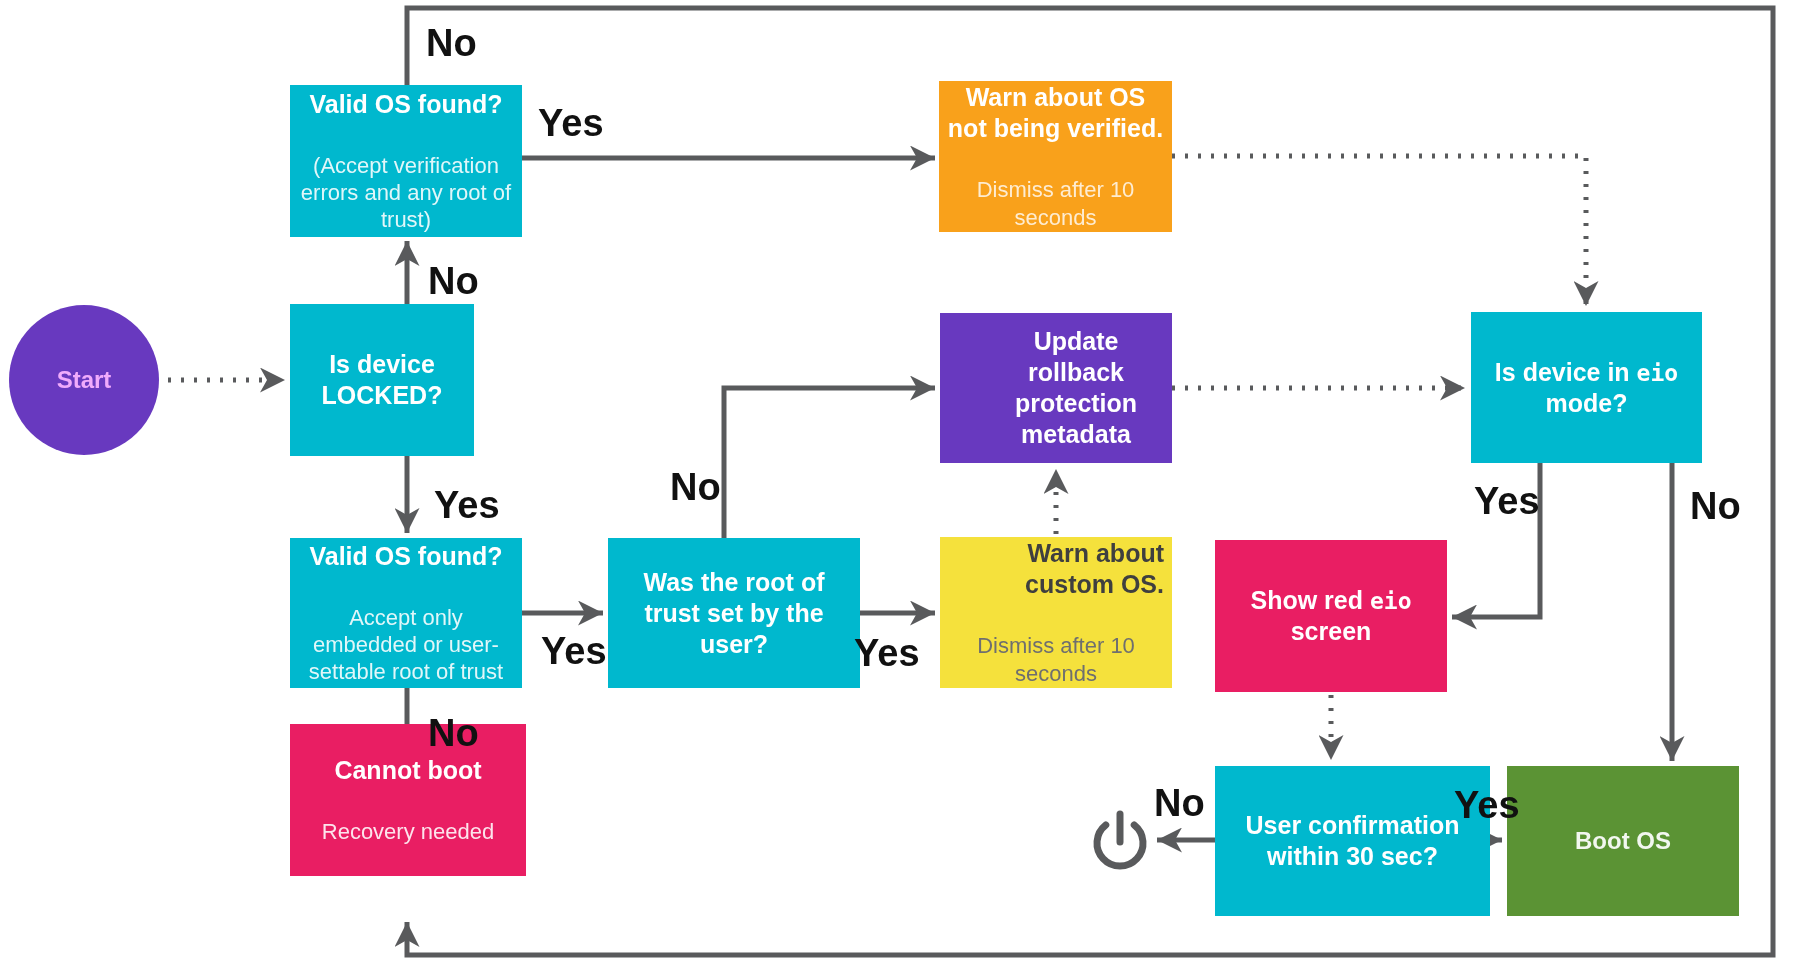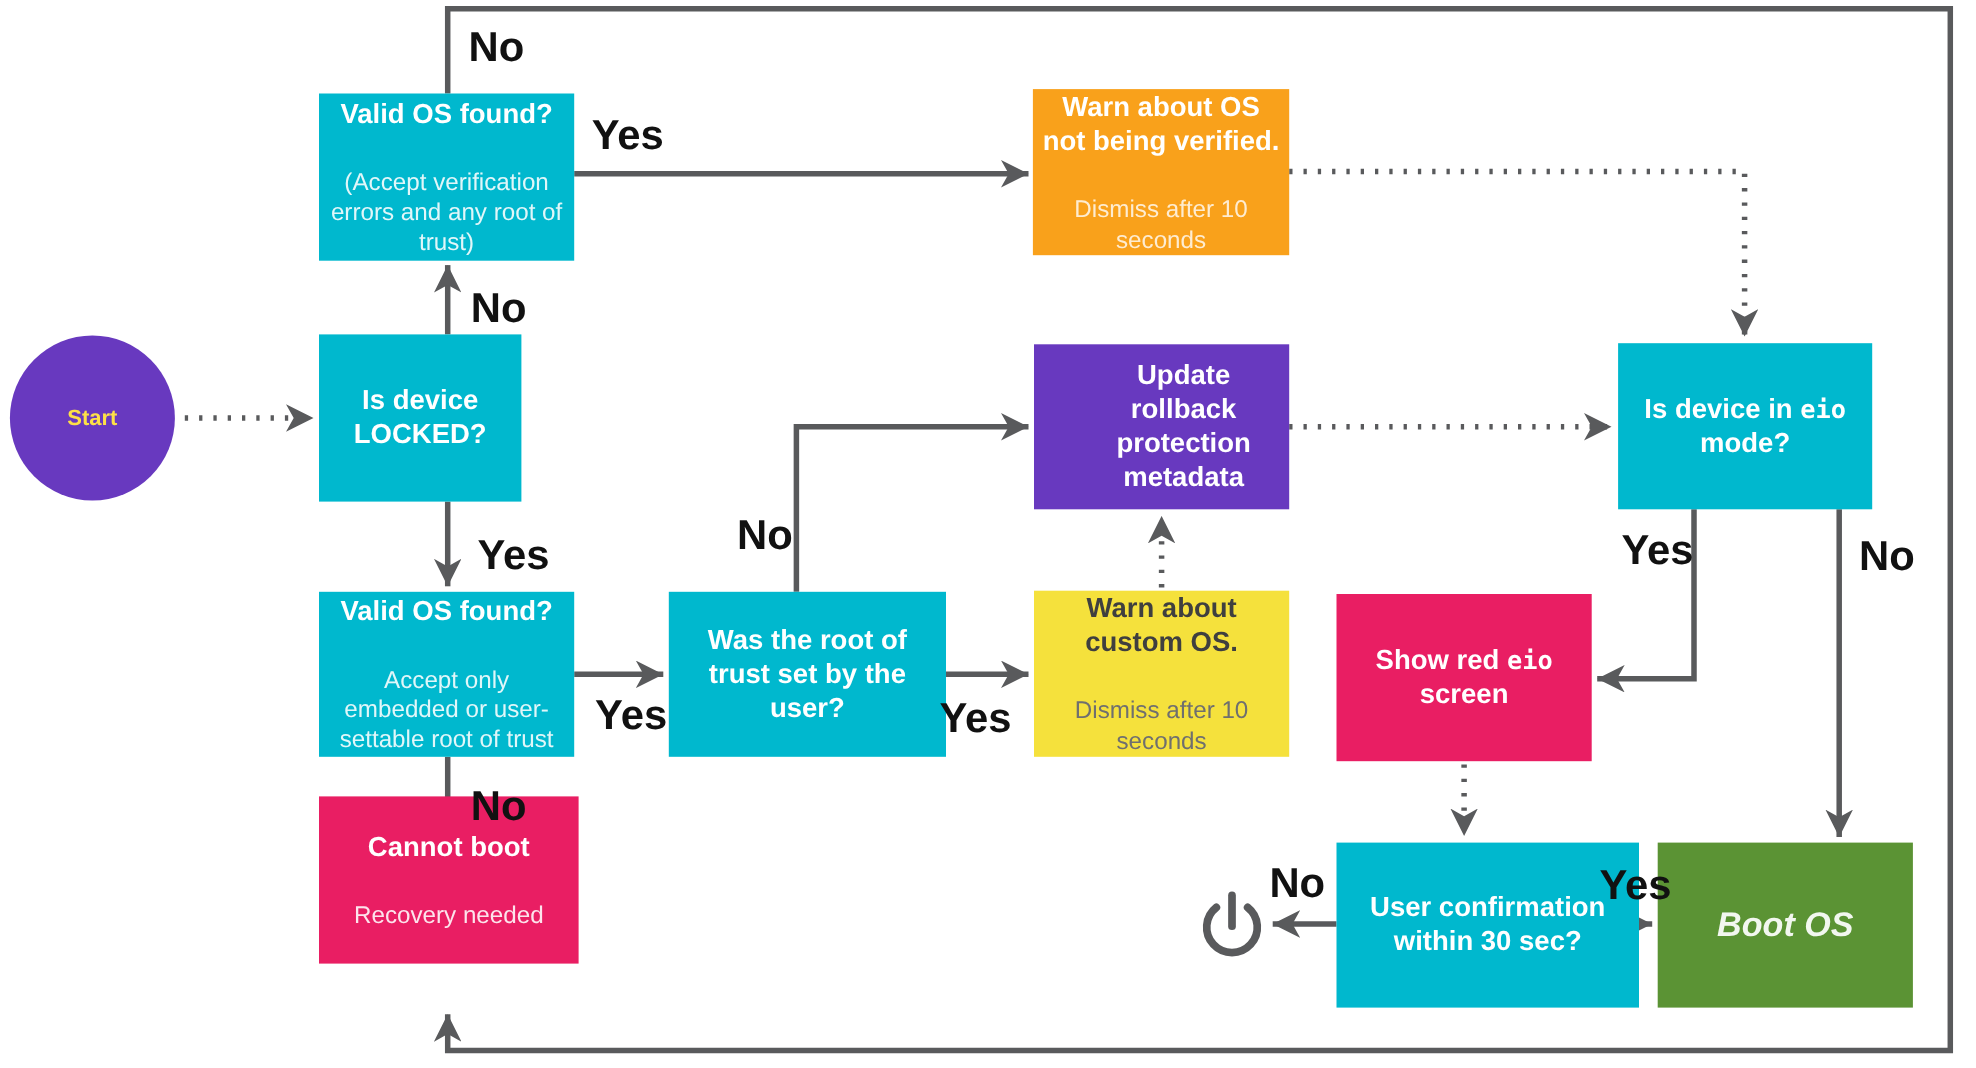--- a/index.html
+++ b/index.html
@@ -17,31 +17,31 @@
     display:flex; flex-direction:column; align-items:center; justify-content:center;
     text-align:center; padding:5px 8px;
   }
   .node .t{font-weight:700; font-size:25px; line-height:1.24; color:#ffffff;}
   .node .s{font-weight:400; font-size:22px; line-height:1.24; color:rgba(255,255,255,.88);margin-top:32px;}
   .cyan{background:var(--cyan);}
   .orange{background:var(--orange);}
   .orange .s{color:rgba(255,255,255,.8);}
   .purple{background:var(--purple);padding-left:48px;}
   .yellow{background:var(--yellow);}
-  .yellow .t{color:#3f3f3f;}
+  .yellow .t{color:#3f3f3f;text-align:right;}
   .yellow .s{color:#6f6f6f;}
   .pink{background:var(--pink);}
   .green{background:var(--green);}
-  .green .t{color:rgba(255,255,255,.92); font-size:31px;font-style:italic;}
+  .green .t{color:rgba(255,255,255,.92); font-size:24px;}
   .narrow{padding:5px 26px;}
   .mono{font-family:"DejaVu Sans Mono","Liberation Mono",monospace; font-size:23px;}
   .start{
     position:absolute; left:9px; top:305px; width:150px; height:150px; border-radius:50%;
     background:var(--purple); display:flex; align-items:center; justify-content:center;
-    color:#fde047; font-size:20px; font-weight:700;
+    color:#f0abfc; font-size:24px; font-weight:700;
   }
   .edge-label{
     position:absolute; font-size:38px; font-weight:700; color:var(--label); line-height:1; white-space:nowrap;
   }
   .power{position:absolute; left:1091px; top:810px;}
 </style>
 </head>
 <body>
 
 <div class="canvas">

